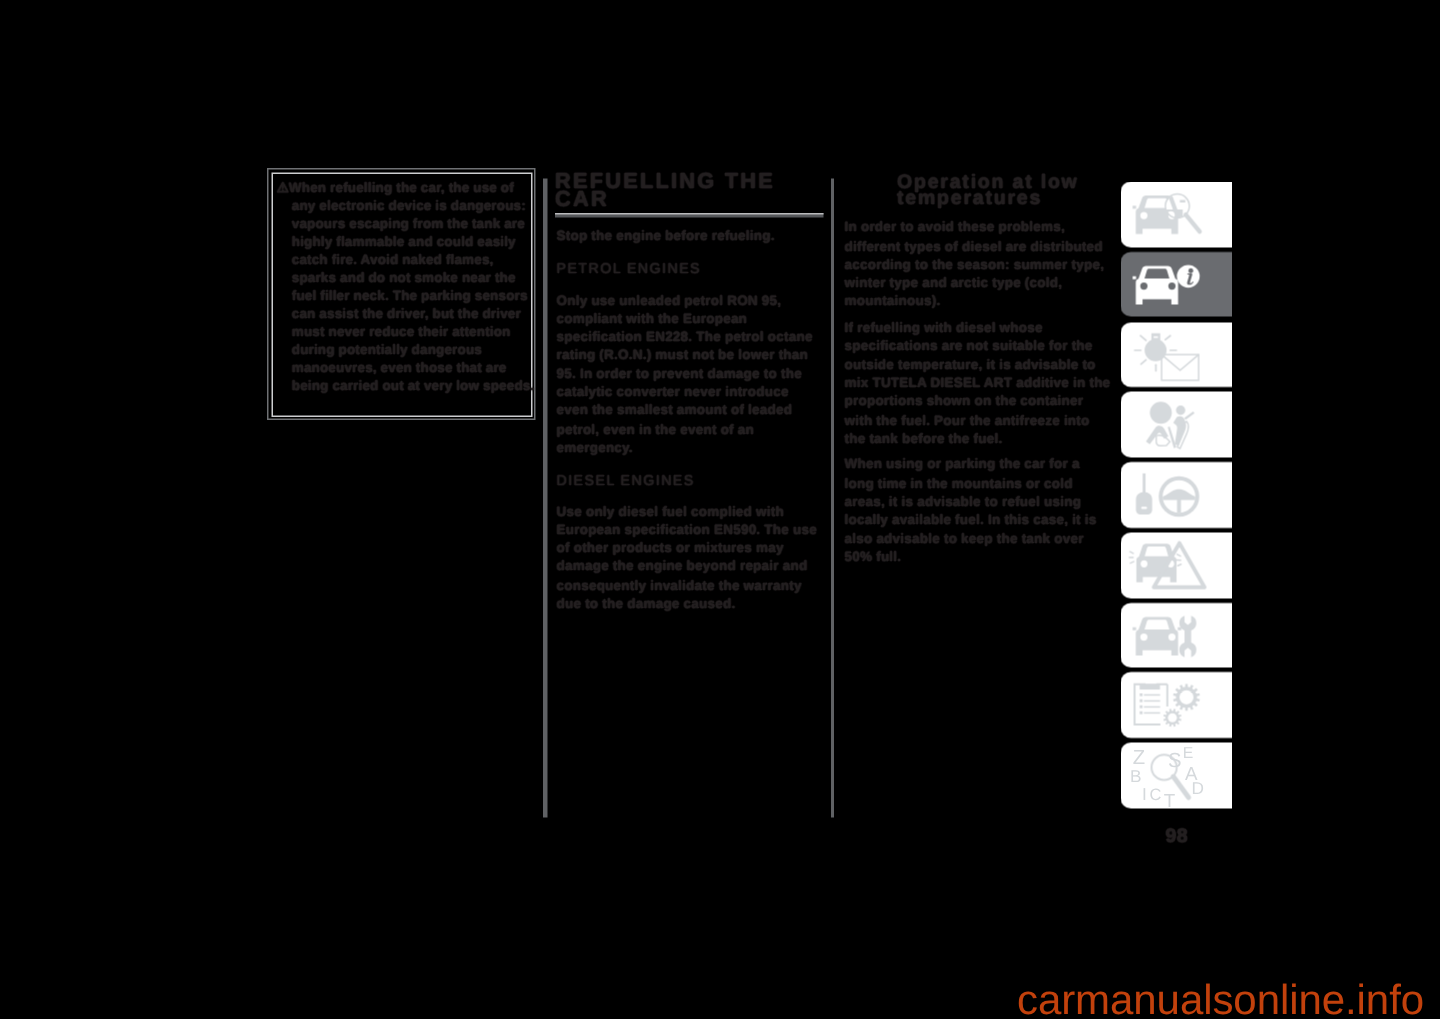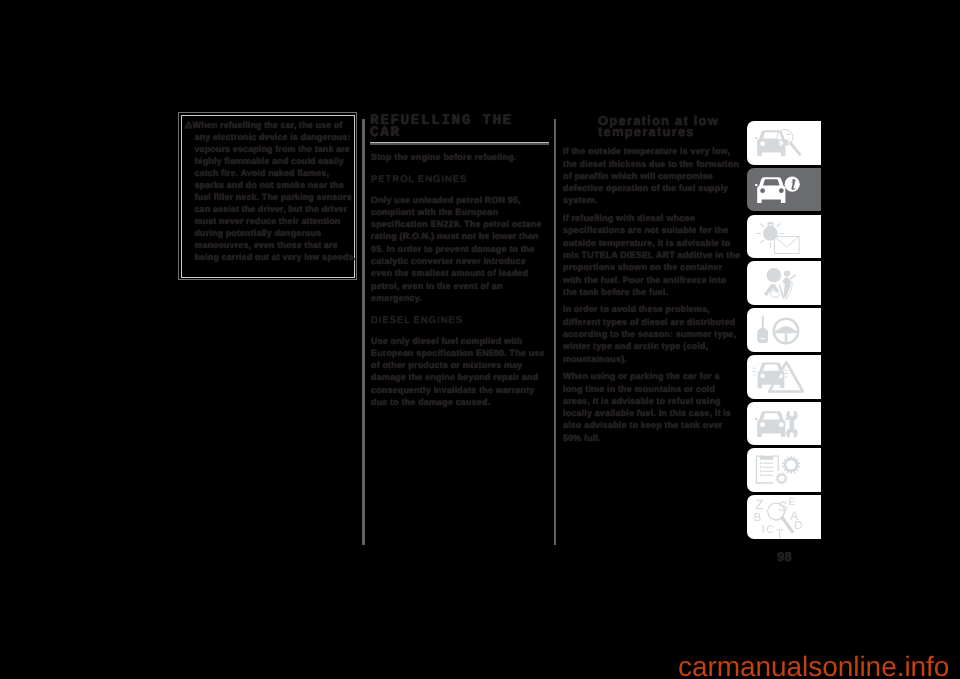--- a/index.html
+++ b/index.html
@@ -25,21 +25,21 @@
   #warnbox .wtext{position:absolute;left:3px;top:3.2px;width:172px;box-sizing:border-box;
                   padding-left:10px;text-indent:-10px;
                   font-size:9px;line-height:12.0px;font-weight:bold;color:#231f20;letter-spacing:0.1px;}
   .wmark{font-size:9px;letter-spacing:0;}
 
   
   .vrule{position:absolute;width:2.6px;background:#5f6164;}
 
   
   #h-main{position:absolute;left:370px;top:115px;width:182px;color:#231f20;
-          font-size:14.5px;line-height:12.1px;font-weight:bold;letter-spacing:1.5px;font-family:Liberation Mono, monospace;}
+          font-size:14.5px;line-height:12.1px;font-weight:bold;letter-spacing:1.5px;}
   #h-main-rule{position:absolute;left:370px;top:141.6px;width:179px;height:3.2px;
                background:#55575a;border-top:1.2px solid #b9babc;box-sizing:border-box;}
   #h-right{position:absolute;left:562px;top:115px;width:188px;color:#231f20;
           font-size:13px;line-height:11px;font-weight:bold;letter-spacing:1.2px;margin-left:36px;}
 
   
   #tabs{position:absolute;left:747px;top:121px;width:74px;}
   .tab{position:relative;width:74px;height:43.6px;margin-bottom:3.2px;background:#fff;
        border-radius:7px 0 0 7px;overflow:hidden;}
   .tab.sel{background:#6a6c70;}
@@ -73,23 +73,22 @@
   <div class="col body-txt" style="left:371px;top:151px;width:174px;">
     <p class="pre-head">Stop the engine before refueling.</p>
     <div class="sub-head">PETROL ENGINES</div>
     <p class="pre-head">Only use unleaded petrol RON 95, compliant with the European specification EN228. The petrol octane rating (R.O.N.) must not be lower than 95. In order to prevent damage to the catalytic converter never introduce even the smallest amount of leaded petrol, even in the event of an emergency.</p>
     <div class="sub-head">DIESEL ENGINES</div>
     <p>Use only diesel fuel complied with European specification EN590. The use of other products or mixtures may damage the engine beyond repair and consequently invalidate the warranty due to the damage caused.</p>
   </div>
 
   <div id="h-right">Operation at low temperatures</div>
   <div class="col body-txt" style="left:563px;top:145.3px;width:178px;">
-    <p>If the outside temperature is very low, the diesel thickens due to the formation of paraffin which will compromise defective operation of the fuel supply system.</p>
+    <p>In order to avoid these problems, different types of diesel are distributed according to the season: summer type, winter type and arctic type (cold, mountainous).</p>
     <p>If refuelling with diesel whose specifications are not suitable for the outside temperature, it is advisable to mix TUTELA DIESEL ART additive in the proportions shown on the container with the fuel. Pour the antifreeze into the tank before the fuel.</p>
-    <p>In order to avoid these problems, different types of diesel are distributed according to the season: summer type, winter type and arctic type (cold, mountainous).</p>
     <p>When using or parking the car for a long time in the mountains or cold areas, it is advisable to refuel using locally available fuel. In this case, it is also advisable to keep the tank over 50% full.</p>
   </div>
 
   <div id="tabs">
       <div class="tab">
         <span>
           <svg width="74" height="44" viewBox="0 0 74 44">
  <defs>
               <clipPath id="lensclip">
                 <circle cx="37.9" cy="16.4" r="7.6"></circle>

